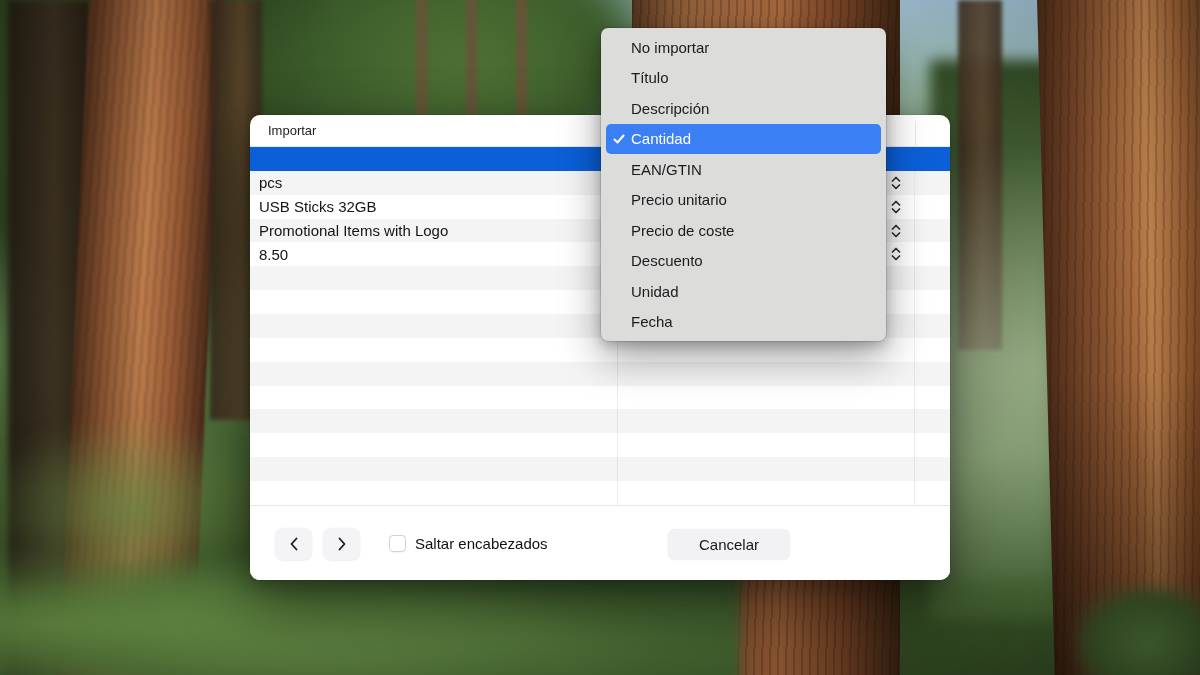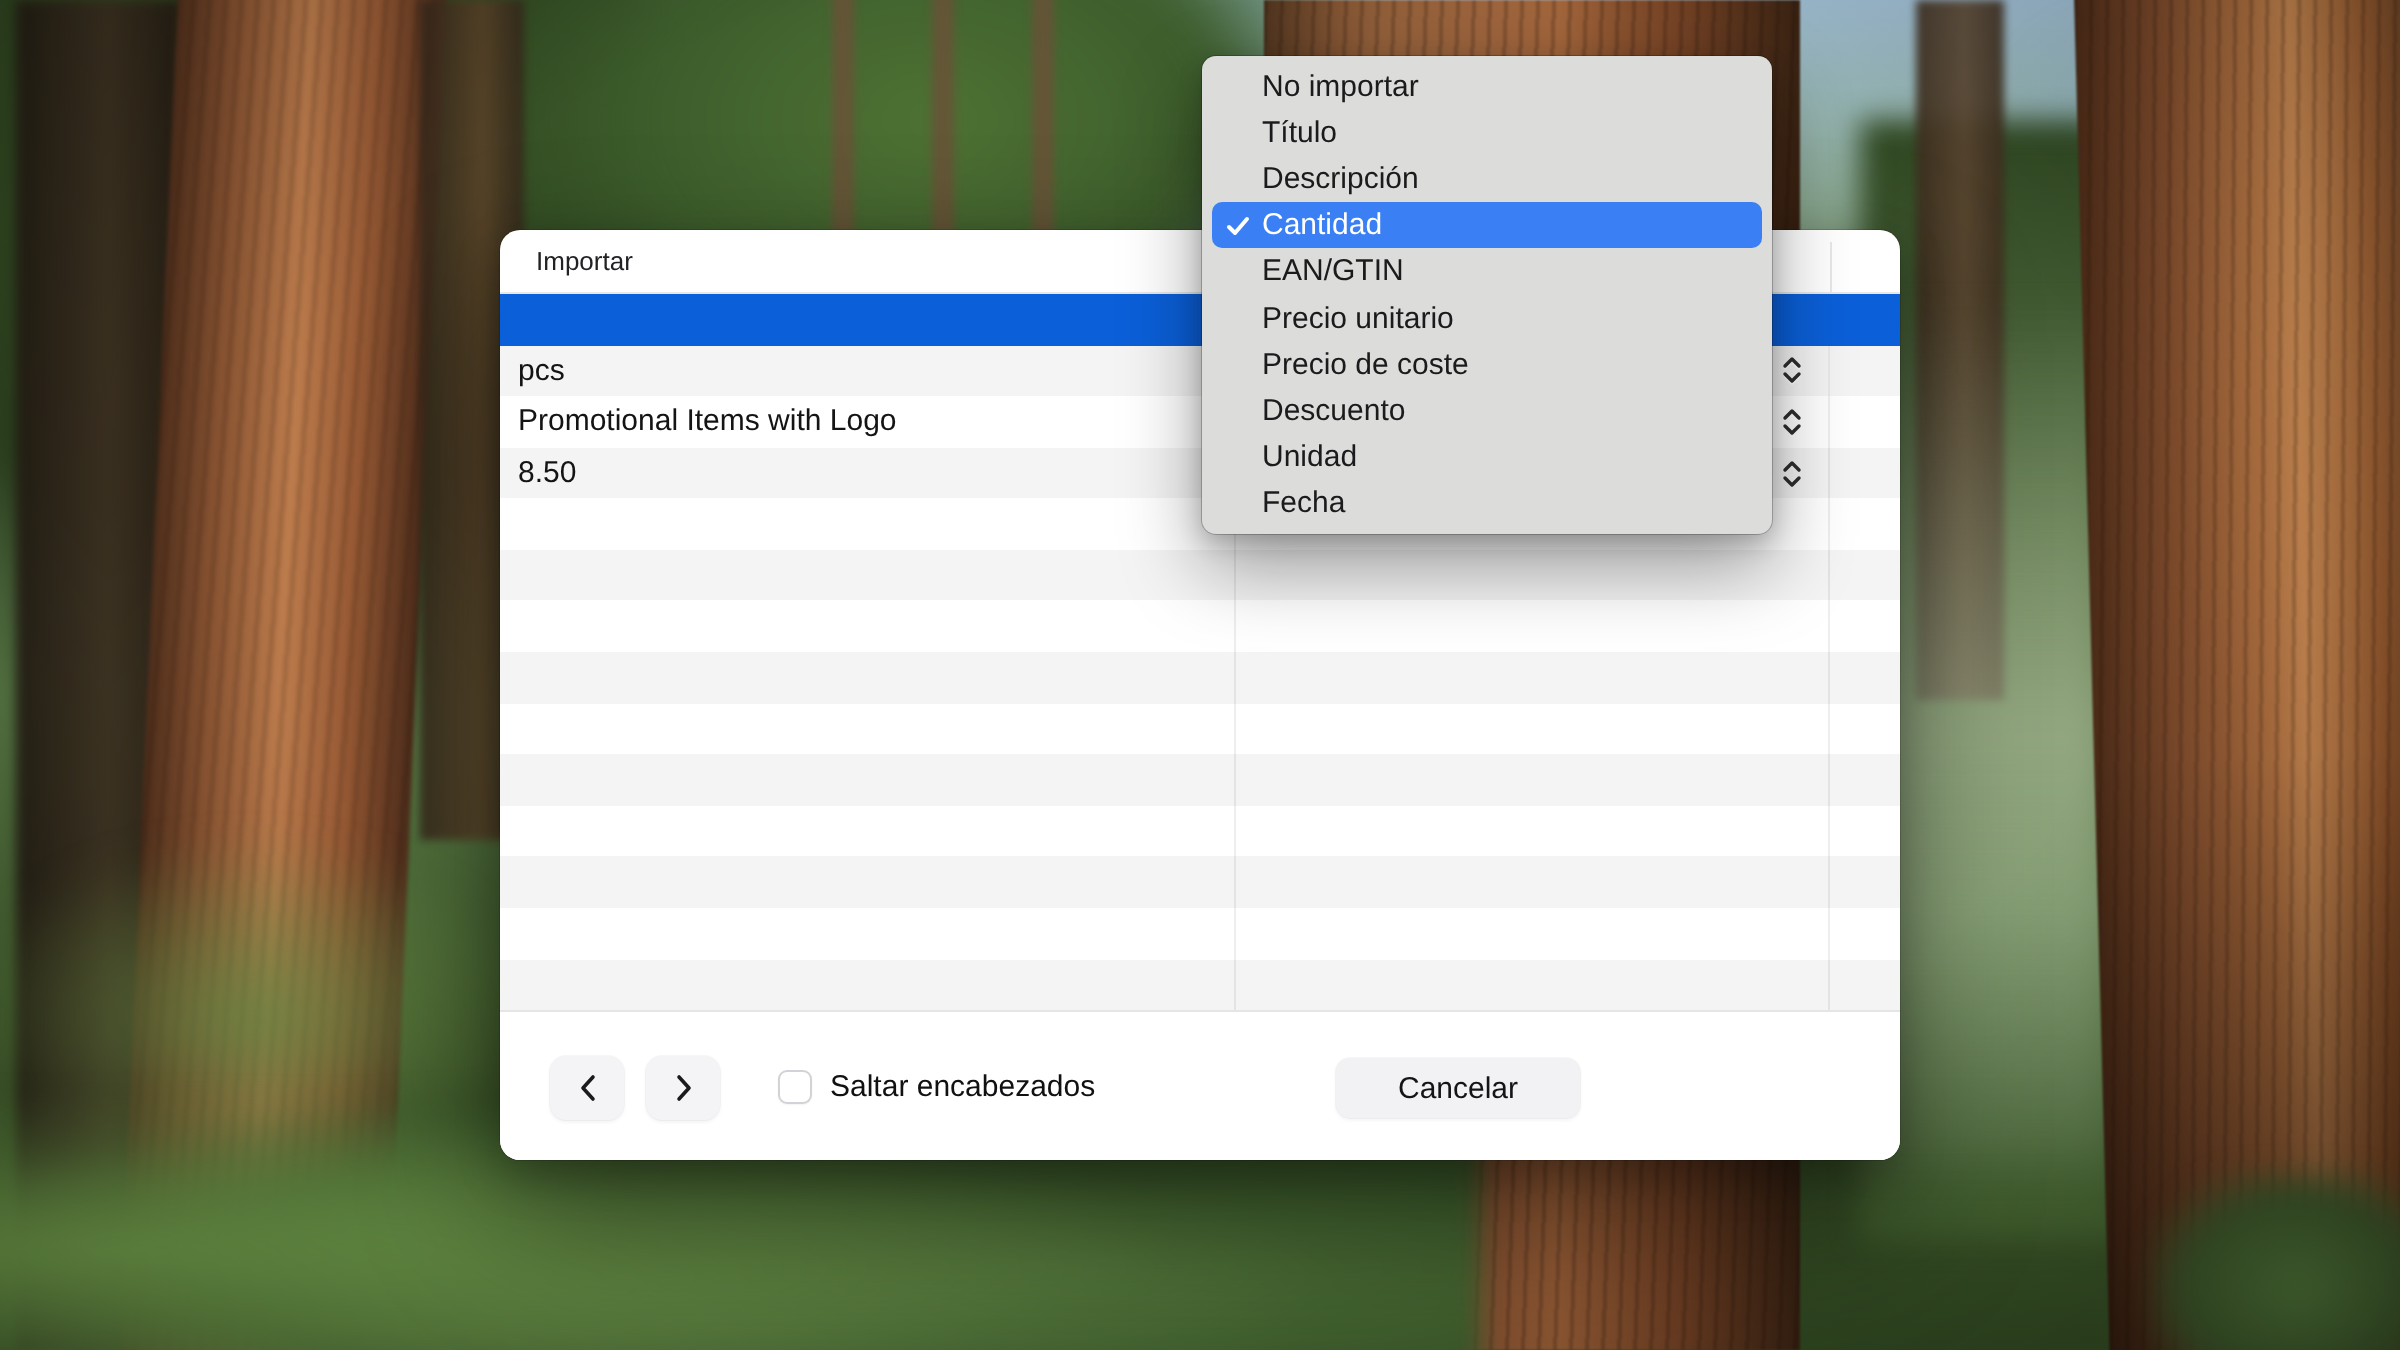--- a/index.html
+++ b/index.html
@@ -81,21 +81,21 @@
   .checkbox{position:absolute;left:139px;top:29px;width:17px;height:17px;border-radius:4.5px;background:#fff;
       box-shadow:inset 0 0 0 1px #d2d2d7,0 .5px 1px rgba(0,0,0,.05);}
   .skip-label{position:absolute;left:165px;top:22px;height:32px;line-height:32px;font-size:15px;color:#111114;}
   .pushbtn{position:absolute;top:23px;height:30px;border-radius:7px;background:#f2f2f4;border:none;
       font-size:15px;color:#151517;font-family:inherit;text-align:center;
       box-shadow:0 0 0 .5px rgba(0,0,0,.03),0 1px 2px rgba(0,0,0,.06);cursor:default;}
   .pushbtn.cancel{left:418px;width:122px;}
   .pushbtn.ok{left:556px;width:119px;}
 
   
-  .menu{position:absolute;left:601px;top:28px;width:285px;height:239px;border-radius:7px;
+  .menu{position:absolute;left:601px;top:28px;width:285px;height:313px;border-radius:7px;
     background:var(--menu-background);padding:4px 0;display:flex;flex-direction:column;
     box-shadow:0 0 0 .5px rgba(0,0,0,.22),0 16px 40px rgba(0,0,0,.38),0 4px 12px rgba(0,0,0,.2);}
   .mi{flex:1 1 0;display:flex;align-items:center;font-size:15px;color:#1b1b1d;padding-left:11px;min-height:0;}
   .mi .check{width:19px;height:14px;display:flex;align-items:center;visibility:hidden;flex:none;}
   .mi.sel{background:var(--menu-highlight-blue);color:#fff;border-radius:5px;margin:0 5px;padding-left:6px;}
   .mi.sel .check{visibility:visible;}
 </style>
 </head>
 <body>
 
@@ -145,20 +145,33 @@
             <svg width="12" height="18" viewBox="0 0 12 18">
               <path d="M2.5 7 L6 3.5 L9.5 7 M2.5 11 L6 14.5 L9.5 11" fill="none" stroke="currentColor" stroke-width="1.7" stroke-linecap="round" stroke-linejoin="round"></path>
             </svg>
           </span>
         </div>
         <div class="cell c3"></div>
       </div>
       <div class="row">
         <div class="cell c1">
             <span>pcs</span>
+          </div>
+        <div class="cell c2">
+          <span class="popup-chevron">
+            <svg width="12" height="18" viewBox="0 0 12 18">
+              <path d="M2.5 7 L6 3.5 L9.5 7 M2.5 11 L6 14.5 L9.5 11" fill="none" stroke="currentColor" stroke-width="1.7" stroke-linecap="round" stroke-linejoin="round"></path>
+            </svg>
+          </span>
+        </div>
+        <div class="cell c3"></div>
+      </div>
+      <div class="row">
+        <div class="cell c1">
+            <span>USB Sticks 32GB</span>
           </div>
         <div class="cell c2">
           <span class="popup-chevron">
             <svg width="12" height="18" viewBox="0 0 12 18">
               <path d="M2.5 7 L6 3.5 L9.5 7 M2.5 11 L6 14.5 L9.5 11" fill="none" stroke="currentColor" stroke-width="1.7" stroke-linecap="round" stroke-linejoin="round"></path>
             </svg>
           </span>
         </div>
         <div class="cell c3"></div>
       </div>

